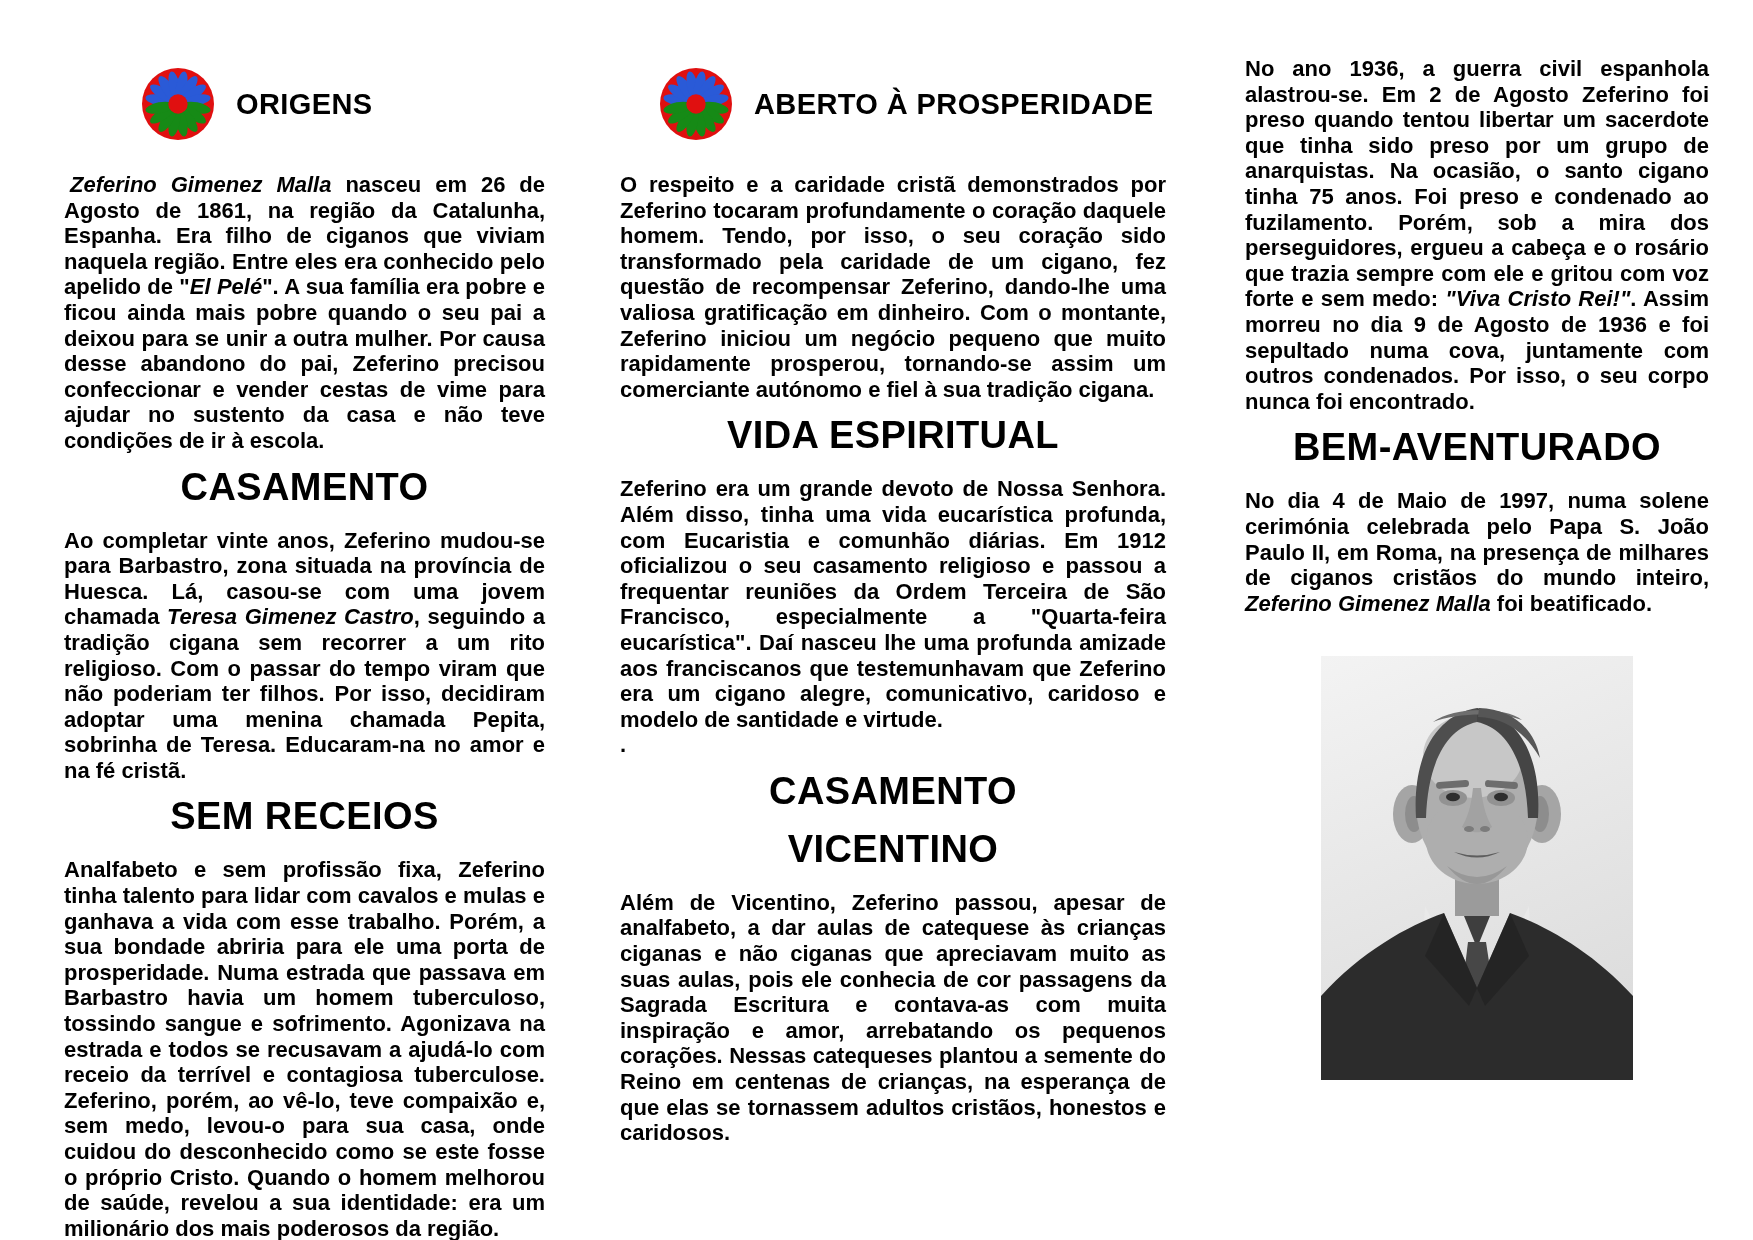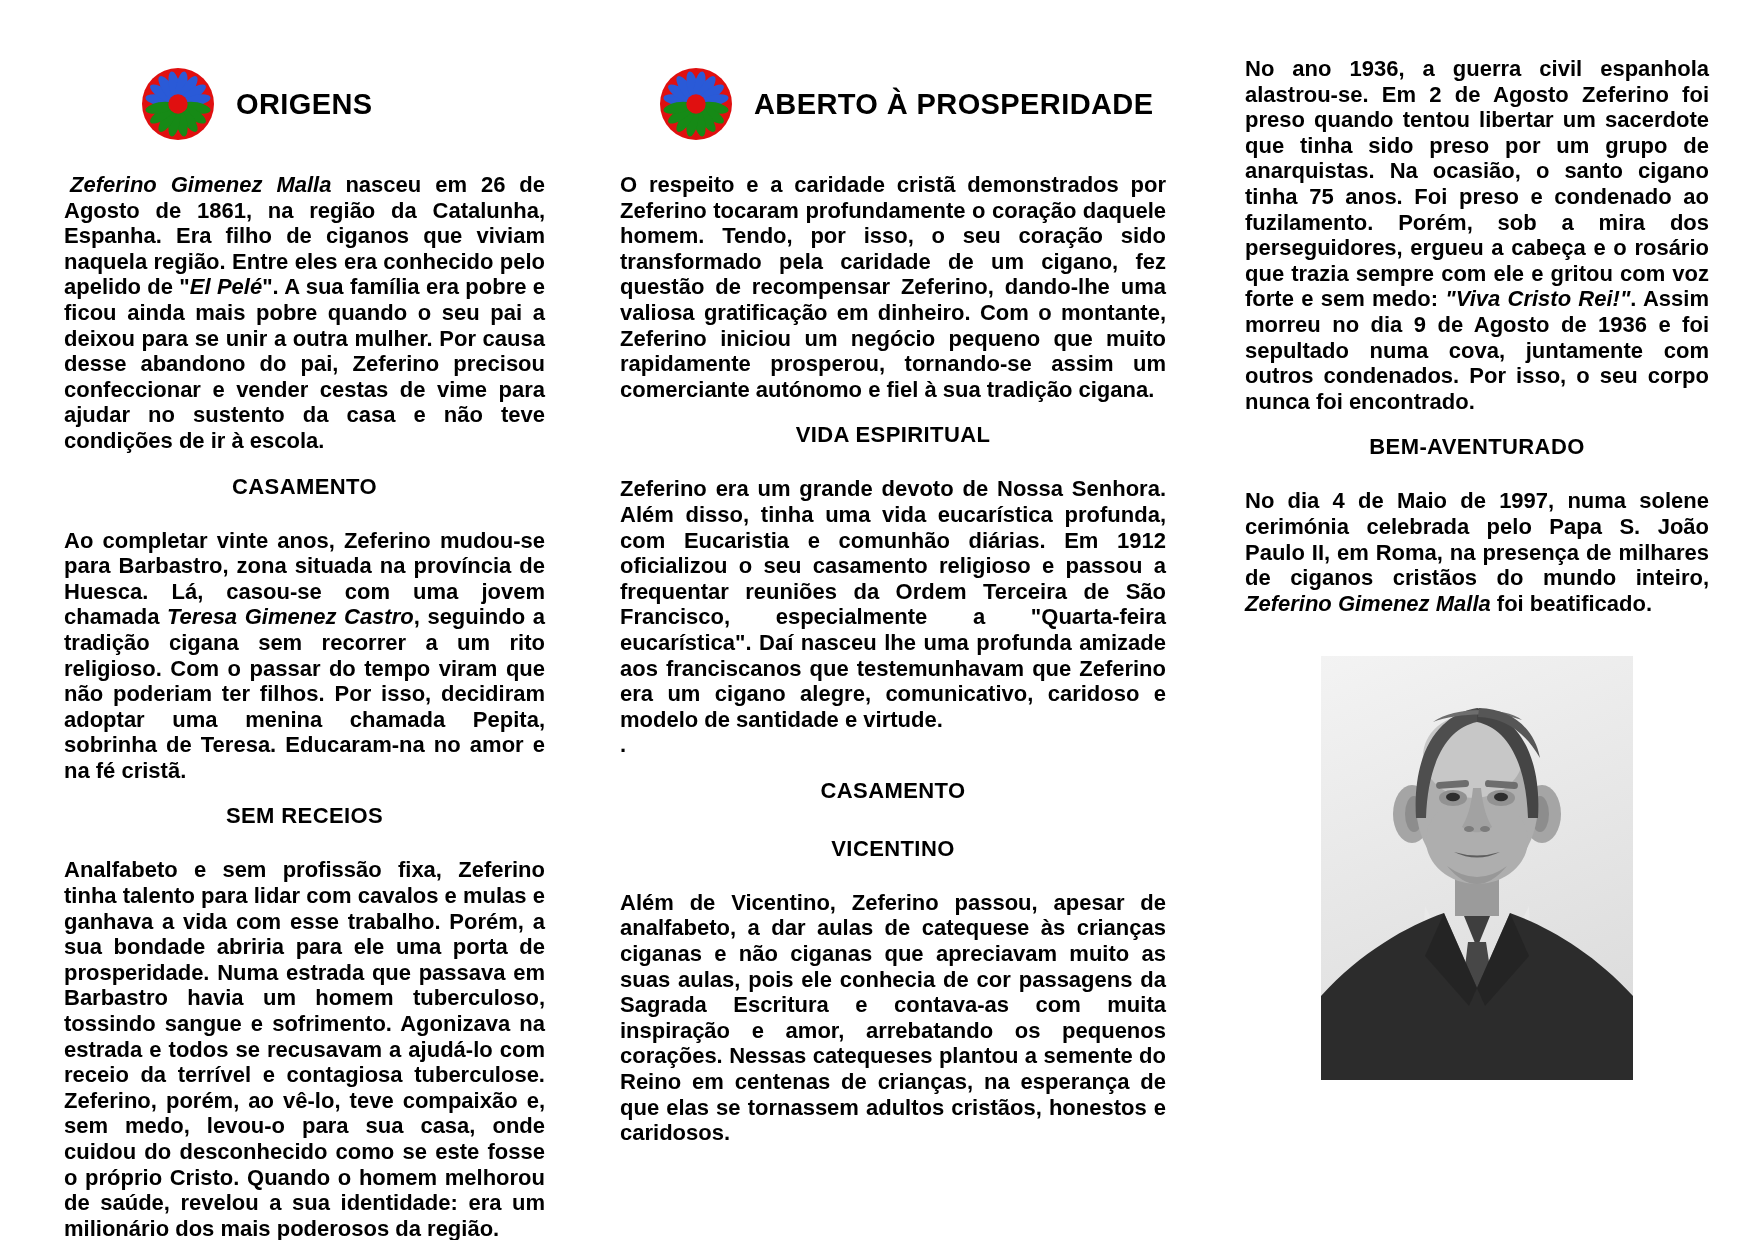--- a/index.html
+++ b/index.html
@@ -11,21 +11,21 @@
   .page{box-sizing:border-box;display:flex;padding:56px 0 0 64px;}
   .col{flex:none;}
   .col1{width:481px;margin-right:75px;}
   .col2{width:546px;margin-right:79px;}
   .col3{width:464px;}
   .col-header{display:flex;align-items:center;gap:22px;min-height:96px;margin-bottom:20px;}
   .col1 .col-header{padding-left:78px;}
   .col2 .col-header{padding-left:40px;}
   .wheel{width:72px;height:72px;flex:none;}
   .col-title{font-size:29px;line-height:37px;font-weight:bold;margin:0;letter-spacing:.4px;}
-  .sec-h{font-size:22px;line-height:34px;font-weight:bold;text-align:center;margin:16px 0 24px;letter-spacing:.4px;}
+  .sec-h{font-size:38px;line-height:34px;font-weight:bold;text-align:center;margin:16px 0 24px;letter-spacing:.4px;}
   .body-p{font-size:22px;line-height:25.6px;text-align:justify;margin:0;font-weight:bold;}
   .indent-first{text-indent:6px;}
   .portrait{width:312px;margin:40px auto 0;padding:0;}
   .portrait svg{display:block;width:312px;height:424px;}
   .petal-b{fill:var(--flag-blue,#2a5ad7);}
   .petal-g{fill:var(--flag-green,#1a8a1a);}
   .flag-red{fill:var(--flag-red,#e01010);}
 </style>
 </head>
 <body>

